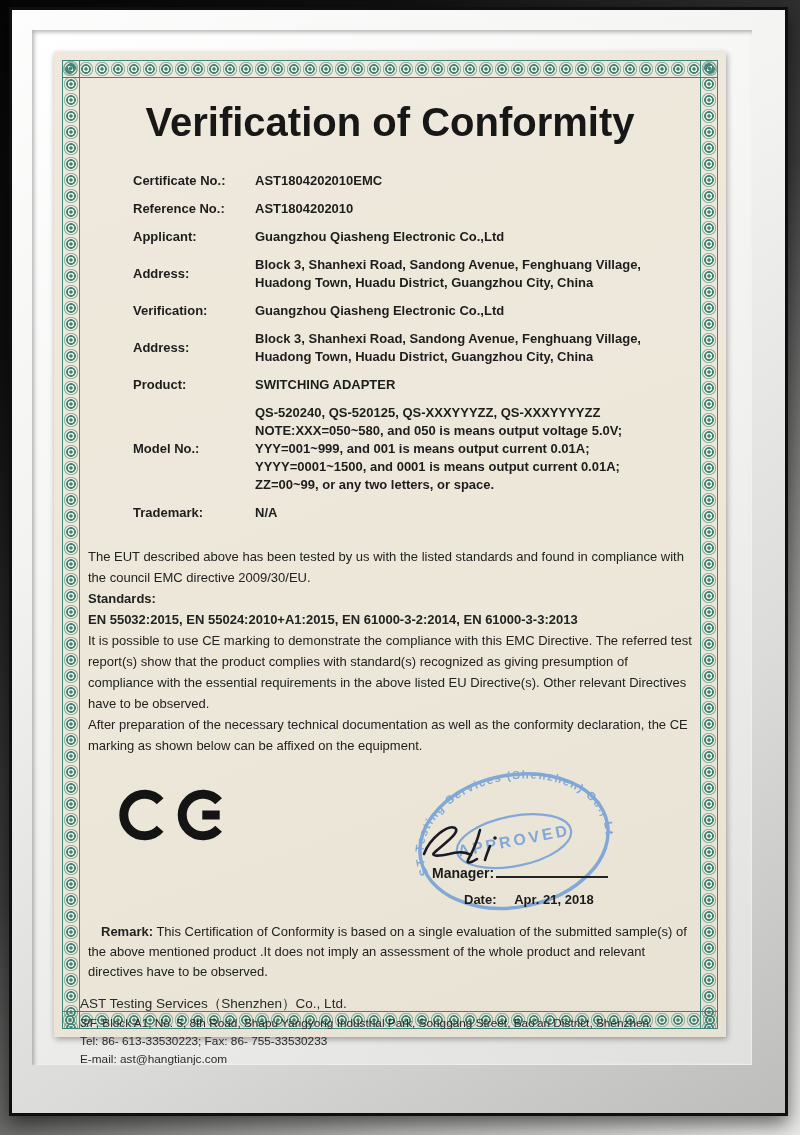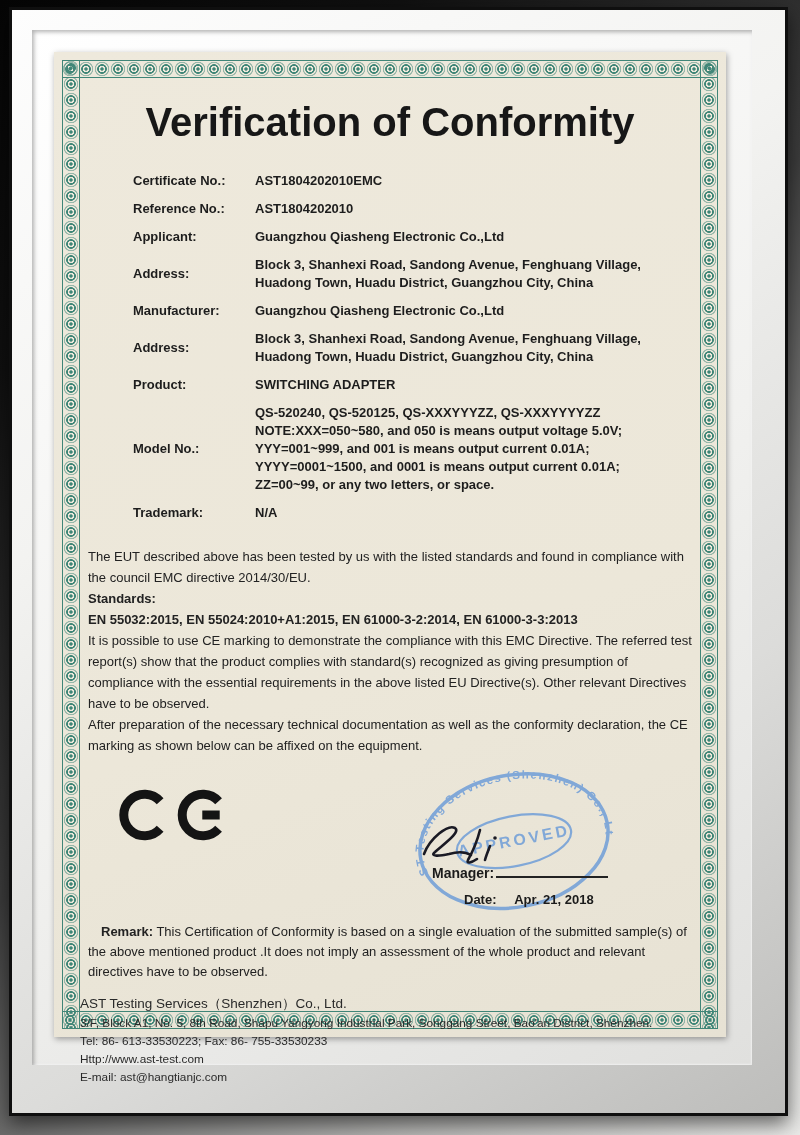--- a/index.html
+++ b/index.html
@@ -96,21 +96,21 @@
         <div class="field">
           <span class="lbl">Applicant:</span>
           <span class="val">Guangzhou Qiasheng Electronic Co.,Ltd</span>
         </div>
         <div class="field">
           <span class="lbl">Address:</span>
           <span class="val">Block 3, Shanhexi Road, Sandong Avenue, Fenghuang Village,
 Huadong Town, Huadu District, Guangzhou City, China</span>
         </div>
         <div class="field">
-          <span class="lbl">Manufacturer:</span>
+          <span class="lbl">Verification:</span>
           <span class="val">Guangzhou Qiasheng Electronic Co.,Ltd</span>
         </div>
         <div class="field">
           <span class="lbl">Address:</span>
           <span class="val">Block 3, Shanhexi Road, Sandong Avenue, Fenghuang Village,
 Huadong Town, Huadu District, Guangzhou City, China</span>
         </div>
         <div class="field">
           <span class="lbl">Product:</span>
           <span class="val">SWITCHING ADAPTER</span>
@@ -123,21 +123,21 @@
 YYYY=0001~1500, and 0001 is means output current 0.01A;
 ZZ=00~99, or any two letters, or space.</span>
         </div>
         <div class="field">
           <span class="lbl">Trademark:</span>
           <span class="val">N/A</span>
         </div>
       </div>
 
       <div class="bodytext">
-        <p>The EUT described above has been tested by us with the listed standards and found in compliance with the council EMC directive 2014/30/EU.</p>
+        <p>The EUT described above has been tested by us with the listed standards and found in compliance with the council EMC directive 2009/30/EU.</p>
         <p class="bold">Standards:</p>
         <p class="bold">EN 55032:2015, EN 55024:2010+A1:2015, EN 61000-3-2:2014, EN 61000-3-3:2013</p>
         <p>It is possible to use CE marking to demonstrate the compliance with this EMC Directive. The referred test report(s) show that the product complies with standard(s) recognized as giving presumption of compliance with the essential requirements in the above listed EU Directive(s). Other relevant Directives have to be observed.</p>
         <p>After preparation of the necessary technical documentation as well as the conformity declaration, the CE marking as shown below can be affixed on the equipment.</p>
       </div>
 
       <div class="seal">
 
         <svg class="ce" width="118" height="86" viewBox="0 0 210 100">
           <g fill="none" stroke="#141414" stroke-width="16">
@@ -181,19 +181,18 @@
 
       <div class="remark">
         <span class="bold">Remark:</span>
         <span>This Certification of Conformity is based on a single evaluation of the submitted sample(s) of the above mentioned product .It does not imply an assessment of the whole product and relevant directives have to be observed.</span>
       </div>
 
       <div class="footer">
         <div class="co">AST Testing Services（Shenzhen）Co., Ltd.</div>
         <div class="ln">3/F, Block A1, No. 5, 8th Road, Shapu Yangyong Industrial Park, Songgang Street, Bao'an District, Shenzhen.</div>
         <div class="ln">Tel: 86- 613-33530223; Fax: 86- 755-33530233</div>
-        <div class="ln">Http://www.ast-test.com</div>
         <div class="ln">E-mail: ast@hangtianjc.com</div>
       </div>
 
     </div>
   </div>
 </div>
 
 </body></html>

